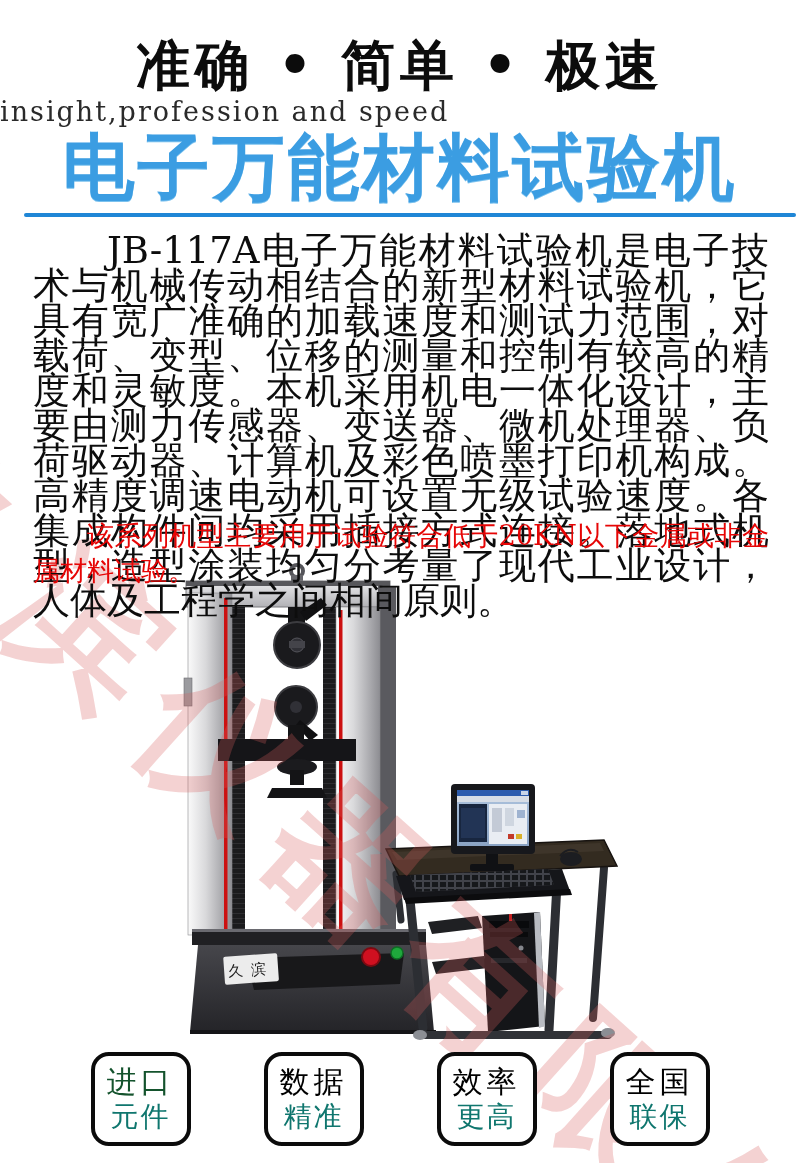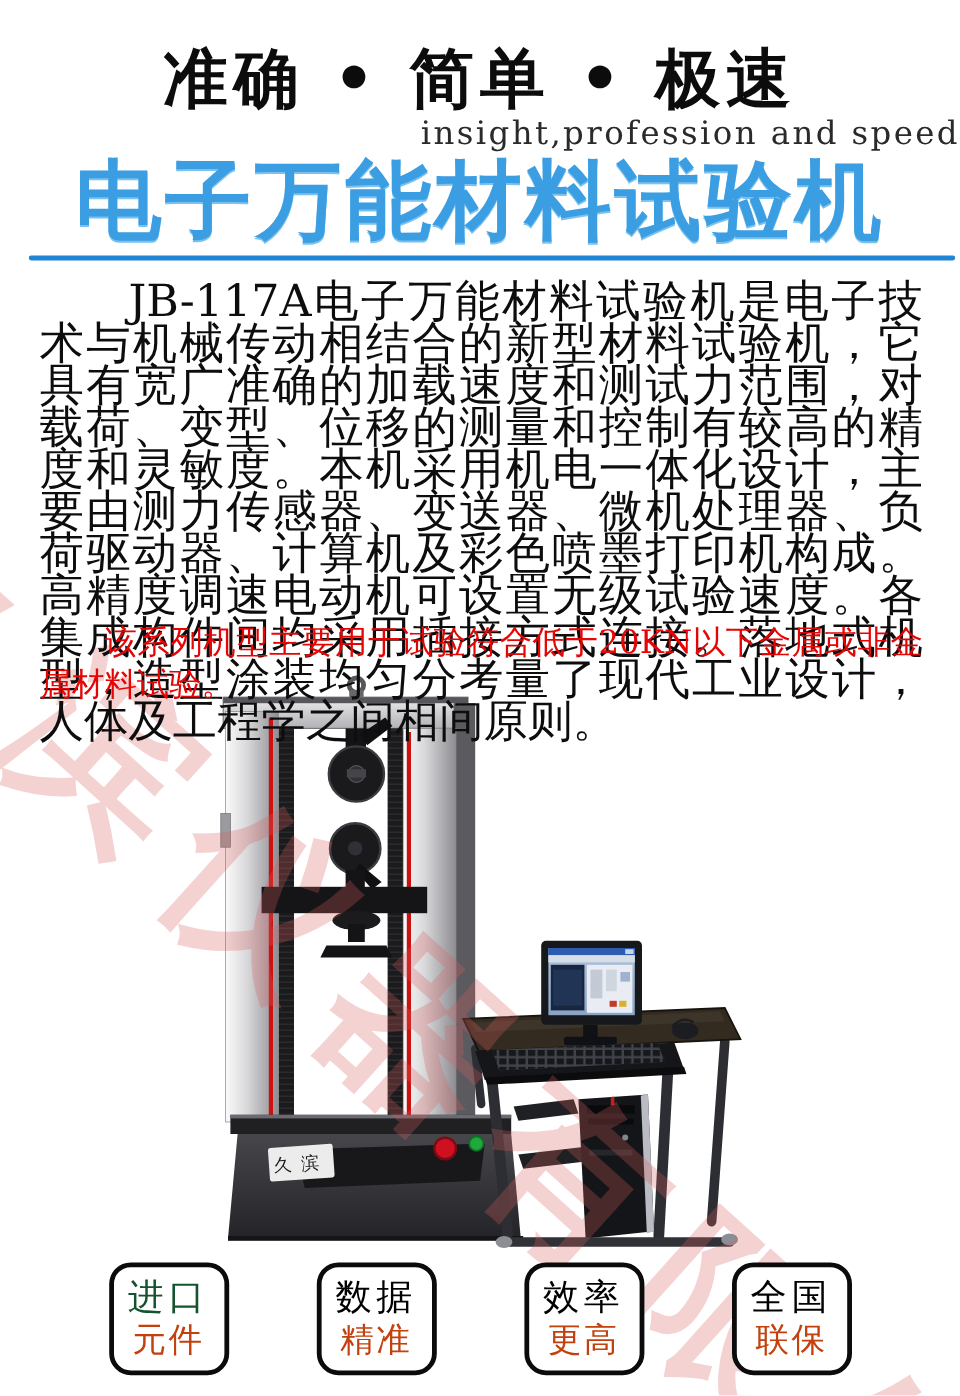--- a/index.html
+++ b/index.html
@@ -9,21 +9,21 @@
     font-family:"DejaVu Serif","Liberation Serif",serif;
   }
   
   .slogan-cn{
     position:absolute;top:30px;left:0;width:100%;
     text-align:center;font-size:54px;color:#0c0c0c;
     letter-spacing:5px;font-weight:600;
   }
   .slogan-en{
     position:absolute;top:96px;left:0;width:100%;
-    text-align:right;font-size:27px;color:#2a2a2a;letter-spacing:2px;
+    text-align:left;font-size:27px;color:#2a2a2a;letter-spacing:2px;
   }
   .main-title{
     position:absolute;top:133px;left:0;width:100%;
     text-align:center;font-size:72px;line-height:68px;
     font-family:"DejaVu Sans","Liberation Sans",sans-serif;
     font-weight:bold;letter-spacing:3px;color:#3b9de2;
     text-shadow:0 1px 0 #7cc2ee;
   }
   .divider{
     position:absolute;top:213px;left:24px;width:772px;height:4px;
@@ -56,21 +56,21 @@
   .badges{
     position:absolute;top:1052px;left:0;width:100%;
     display:flex;justify-content:center;gap:73px;z-index:4;
   }
   .badge{
     width:92px;height:86px;border:4px solid #0b0b0b;border-radius:18px;
     display:flex;flex-direction:column;align-items:center;justify-content:center;
     background:#ffffff;
   }
   .badge .l1{font-size:30px;line-height:36px;color:#000000;letter-spacing:4px;}
-  .badge .l2{font-size:28px;line-height:34px;color:#c2410c;letter-spacing:2px;}
+  .badge .l2{font-size:28px;line-height:34px;color:#0f766e;letter-spacing:2px;}
   .badge .accent{color:#14532d;}
 </style>
 </head>
 <body>
 
 <div class="page">
 
   <div class="slogan-cn">准确 • 简单 • 极速</div>
   <div class="slogan-en">insight,profession and speed</div>
   <div class="main-title">电子万能材料试验机</div>

